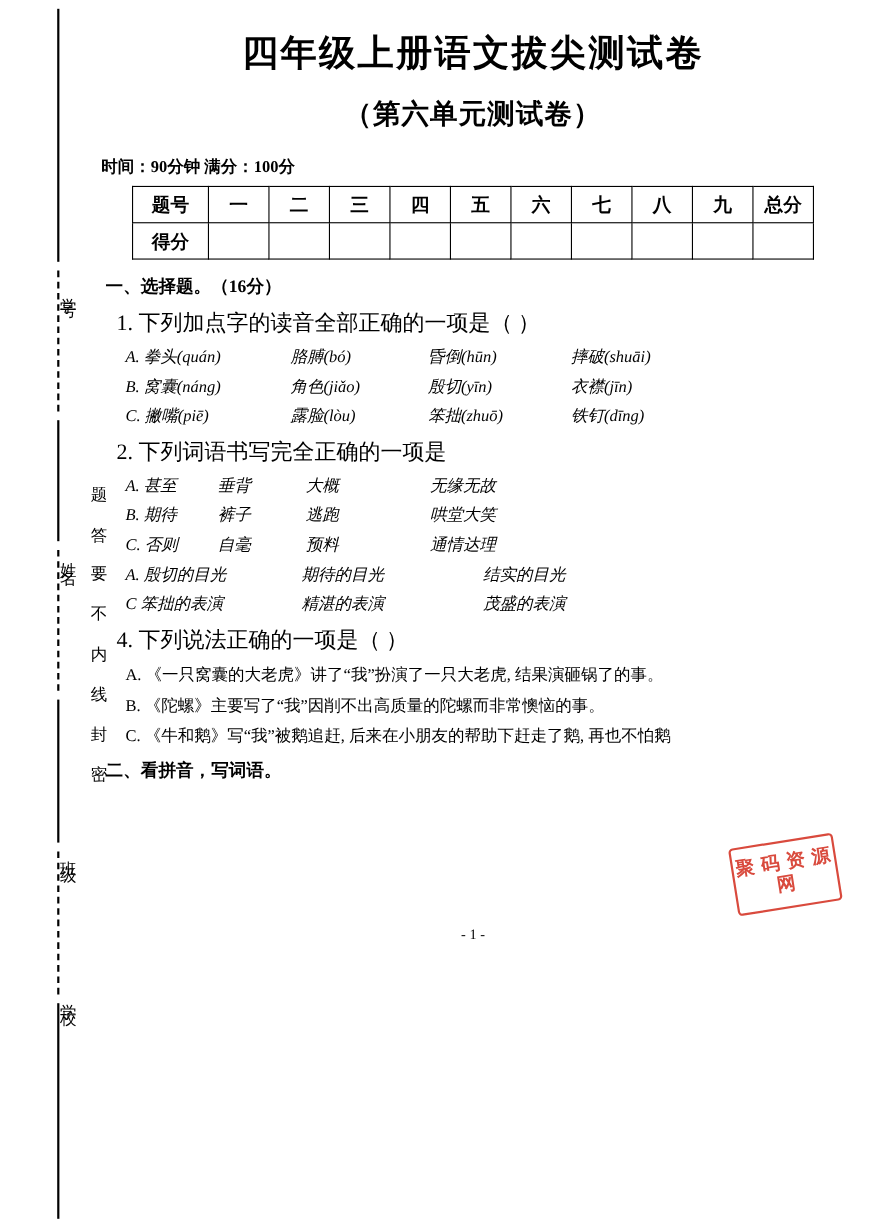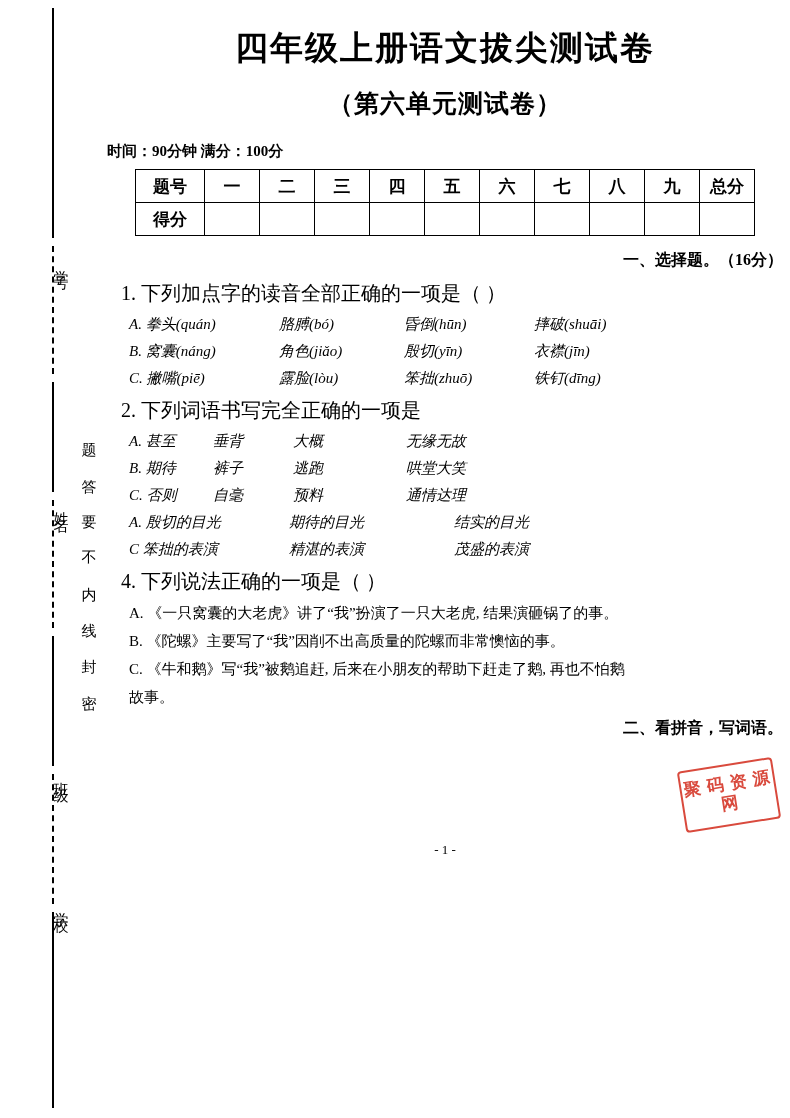--- a/index.html
+++ b/index.html
@@ -54,21 +54,21 @@
     writing-mode: vertical-rl;
     text-orientation: upright;
     font-size: 15px;
     letter-spacing: 10px;
     text-align: center;
   }
 
   
   .page {
     position: absolute;
-    left: 107px;
+    left: 92px;
     top: 0;
     width: 676px;
     height: 872px;
   }
   .title {
     text-align: center;
     font-size: 33px;
     font-weight: bold;
     letter-spacing: 2px;
     margin-top: 26px;
@@ -102,21 +102,20 @@
     font-weight: bold;
   }
   table.score td.hdr {
     width: 66px;
   }
 
   .sec {
     font-size: 16px;
     font-weight: bold;
     margin: 14px 0 4px 4px;
-    text-align: right;
   }
   .q {
     font-size: 20px;
     margin: 9px 0 2px 14px;
   }
   .opts {
     font-size: 15px;
     margin: 8px 0 2px 22px;
     display: flex;
   }
@@ -268,21 +267,20 @@
   <div class="opts">
     <span class="o" style="width:160px">C 笨拙的表演</span>
     <span class="o" style="width:165px">精湛的表演</span>
     <span class="o">茂盛的表演</span>
   </div>
 
   <div class="q">4. 下列说法正确的一项是（      ）</div>
   <div class="line1">A. 《一只窝囊的大老虎》讲了“我”扮演了一只大老虎, 结果演砸锅了的事。</div>
   <div class="line1">B. 《陀螺》主要写了“我”因削不出高质量的陀螺而非常懊恼的事。</div>
   <div class="line1">C. 《牛和鹅》写“我”被鹅追赶, 后来在小朋友的帮助下赶走了鹅, 再也不怕鹅</div>
-  <div class="line1">故事。</div>
 
   <div class="sec" style="margin-top:11px">二、看拼音，写词语。</div>
 
   <div class="stamp">
     <div class="sb"></div>
     <div class="st">聚 码 资 源 网</div>
   </div>
 
   <div class="page-num">- 1 -</div>
 </div>

